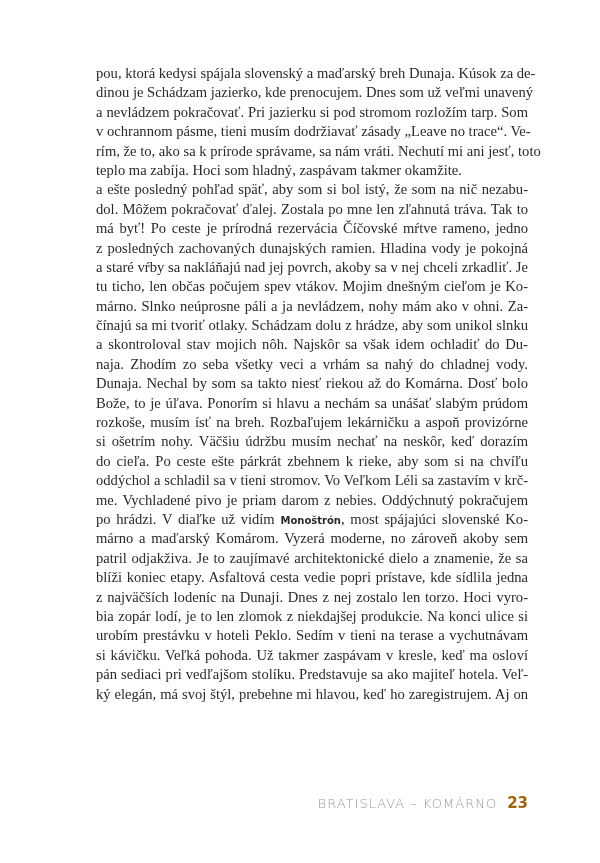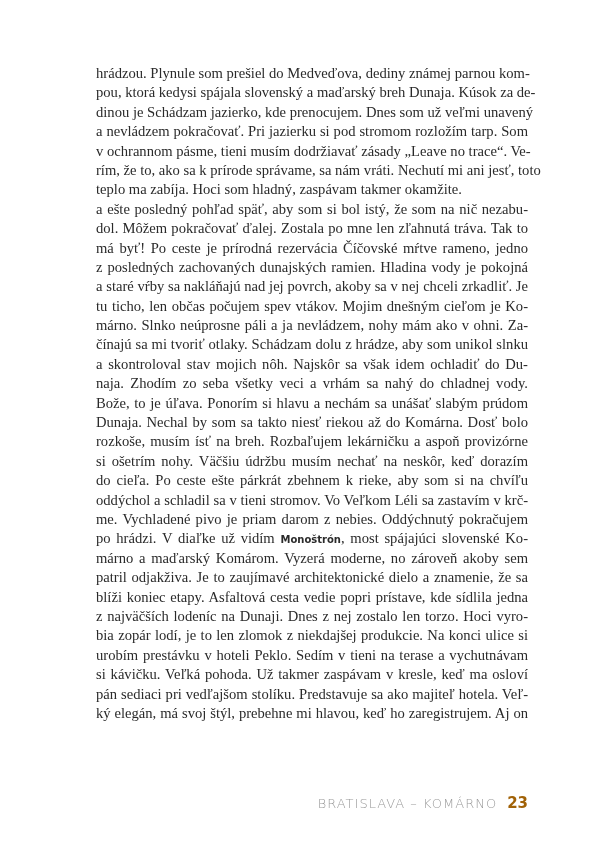--- a/index.html
+++ b/index.html
@@ -40,39 +40,38 @@
     font-weight: bold;
     font-size: 15px;
     margin-left: 10px;
     letter-spacing: 0;
   }
 </style>
 </head>
 <body>
 
 <div class="text-block">
-  <span class="line">hrádzou. Plynule som prešiel do Medveďova, dediny známej parnou kom-</span>
   <span class="line">pou, ktorá kedysi spájala slovenský a maďarský breh Dunaja. Kúsok za de-</span>
   <span class="line">dinou je Schádzam jazierko, kde prenocujem. Dnes som už veľmi unavený</span>
   <span class="line">a nevládzem pokračovať. Pri jazierku si pod stromom rozložím tarp. Som</span>
   <span class="line">v ochrannom pásme, tieni musím dodržiavať zásady „Leave no trace“. Ve-</span>
   <span class="line">rím, že to, ako sa k prírode správame, sa nám vráti. Nechutí mi ani jesť, toto</span>
   <span class="line last">teplo ma zabíja. Hoci som hladný, zaspávam takmer okamžite.</span>
   <span class="line">a ešte posledný pohľad späť, aby som si bol istý, že som na nič nezabu-</span>
   <span class="line">dol. Môžem pokračovať ďalej. Zostala po mne len zľahnutá tráva. Tak to</span>
   <span class="line">má byť! Po ceste je prírodná rezervácia Číčovské mŕtve rameno, jedno</span>
   <span class="line">z posledných zachovaných dunajských ramien. Hladina vody je pokojná</span>
   <span class="line">a staré vŕby sa nakláňajú nad jej povrch, akoby sa v nej chceli zrkadliť. Je</span>
   <span class="line">tu ticho, len občas počujem spev vtákov. Mojim dnešným cieľom je Ko-</span>
   <span class="line">márno. Slnko neúprosne páli a ja nevládzem, nohy mám ako v ohni. Za-</span>
   <span class="line">čínajú sa mi tvoriť otlaky. Schádzam dolu z hrádze, aby som unikol slnku</span>
   <span class="line">a skontroloval stav mojich nôh. Najskôr sa však idem ochladiť do Du-</span>
   <span class="line">naja. Zhodím zo seba všetky veci a vrhám sa nahý do chladnej vody.</span>
+  <span class="line">Dunaja. Nechal by som sa takto niesť riekou až do Komárna. Dosť bolo</span>
   <span class="line">Bože, to je úľava. Ponorím si hlavu a nechám sa unášať slabým prúdom</span>
-  <span class="line">Dunaja. Nechal by som sa takto niesť riekou až do Komárna. Dosť bolo</span>
   <span class="line">rozkoše, musím ísť na breh. Rozbaľujem lekárničku a aspoň provizórne</span>
   <span class="line">si ošetrím nohy. Väčšiu údržbu musím nechať na neskôr, keď dorazím</span>
   <span class="line">do cieľa. Po ceste ešte párkrát zbehnem k rieke, aby som si na chvíľu</span>
   <span class="line">oddýchol a schladil sa v tieni stromov. Vo Veľkom Léli sa zastavím v krč-</span>
   <span class="line">me. Vychladené pivo je priam darom z nebies. Oddýchnutý pokračujem</span>
   <span class="line">
     <span>po hrádzi. V diaľke už vidím </span><span class="bold">Monoštrón</span><span>, most spájajúci slovenské Ko-</span>
   </span>
   <span class="line">márno a maďarský Komárom. Vyzerá moderne, no zároveň akoby sem</span>
   <span class="line">patril odjakživa. Je to zaujímavé architektonické dielo a znamenie, že sa</span>

